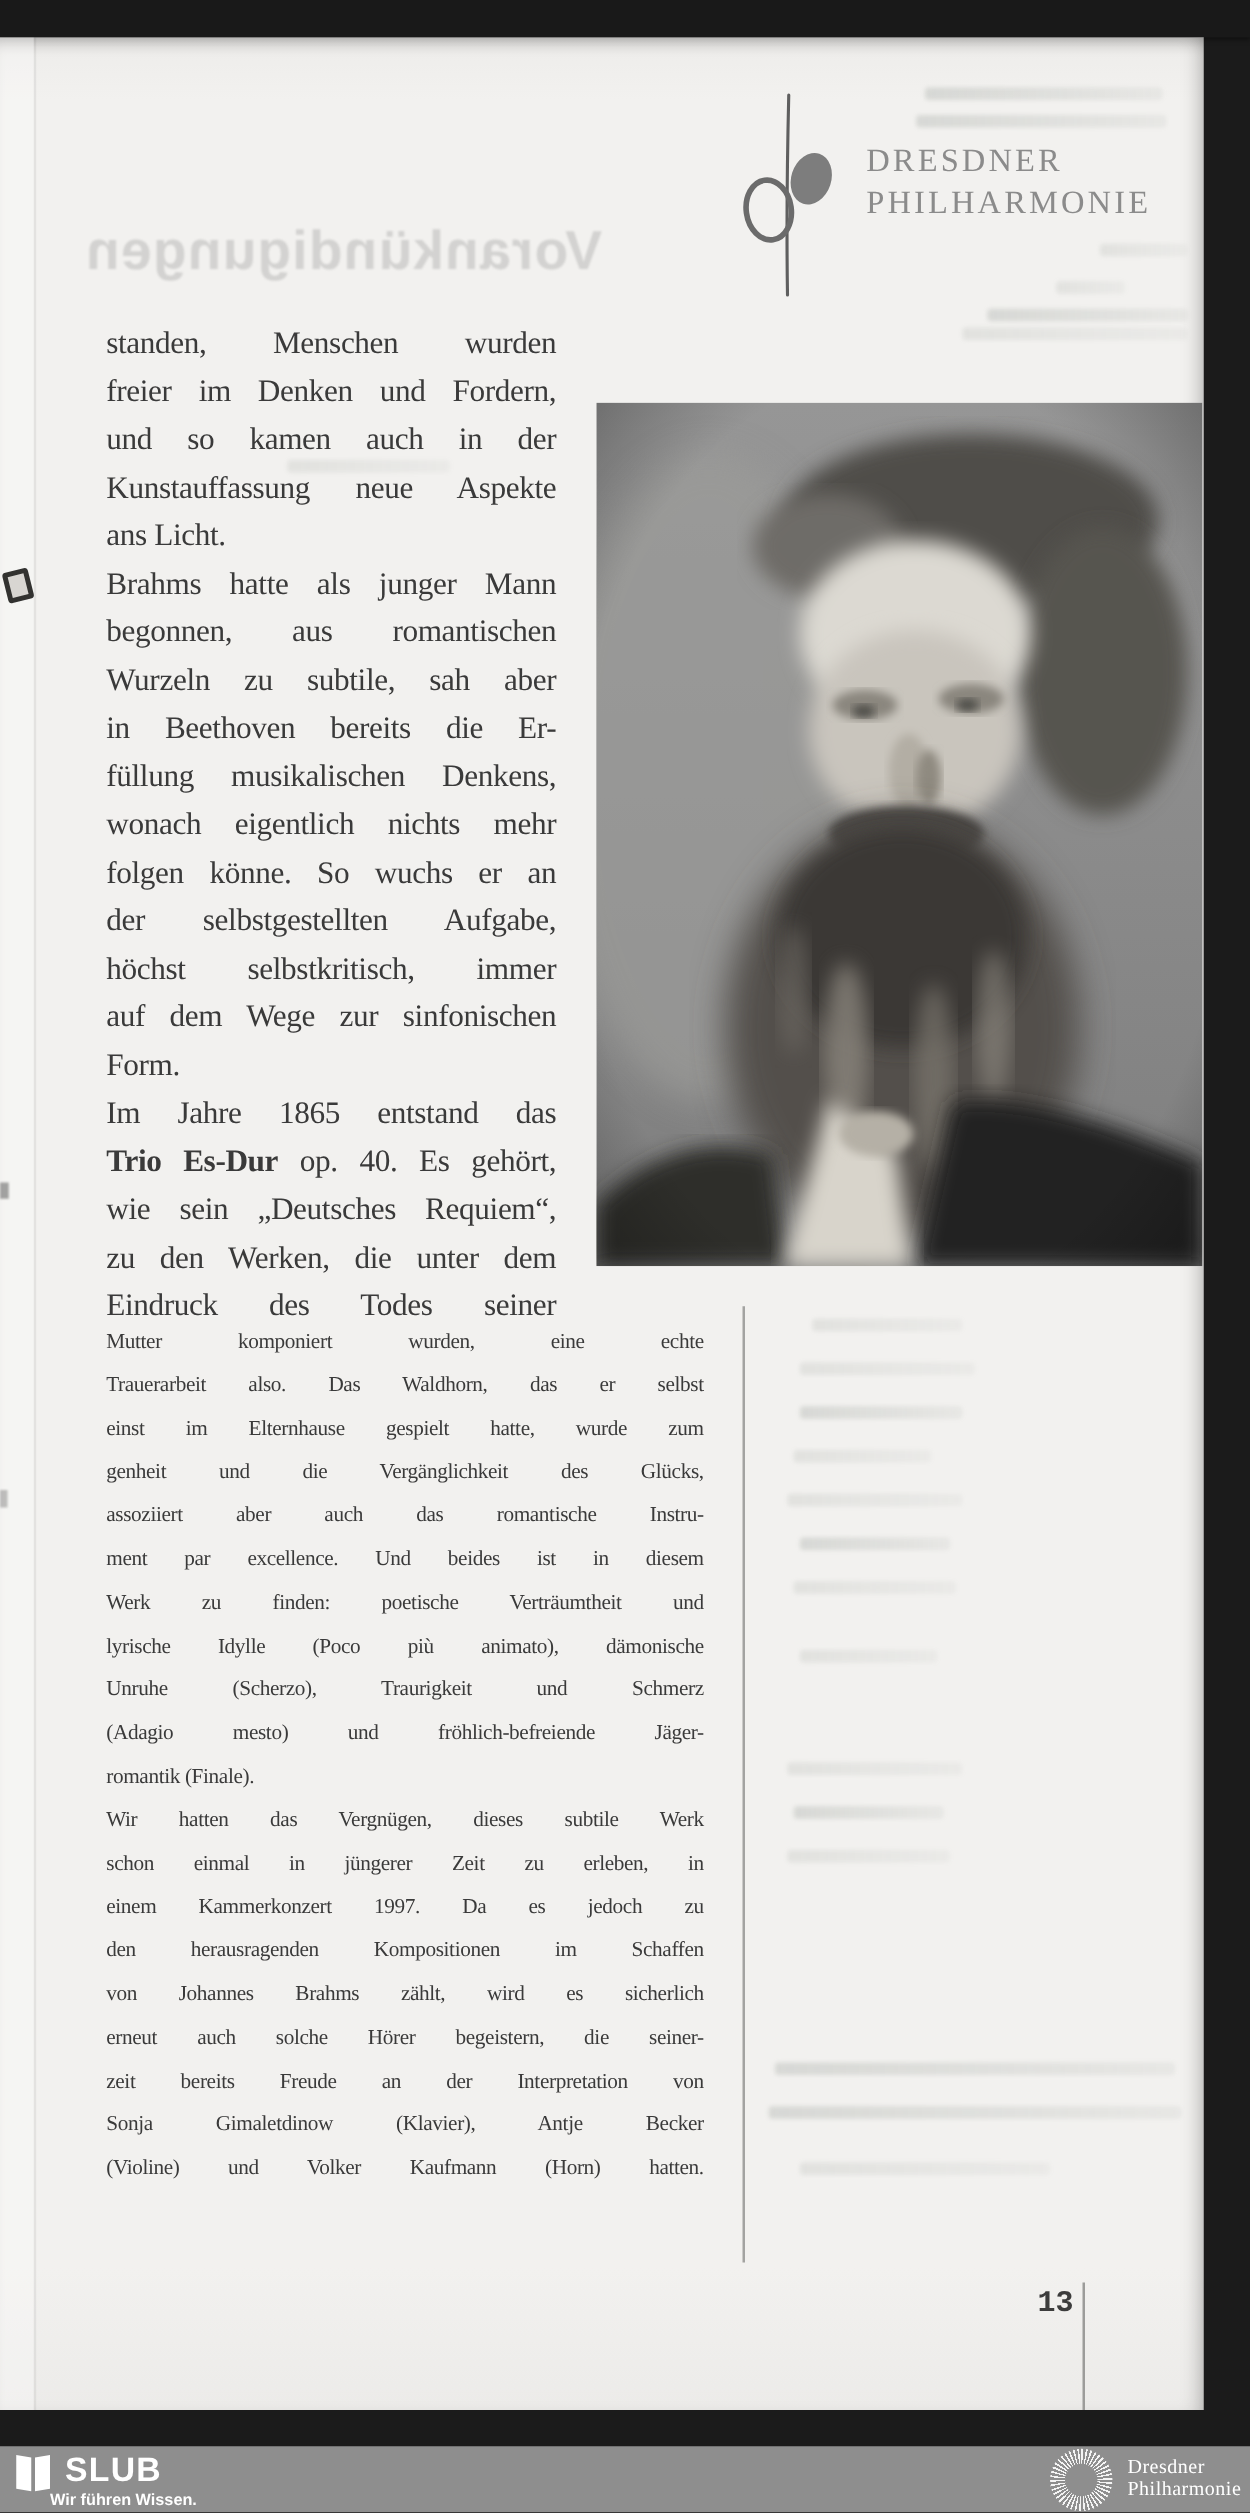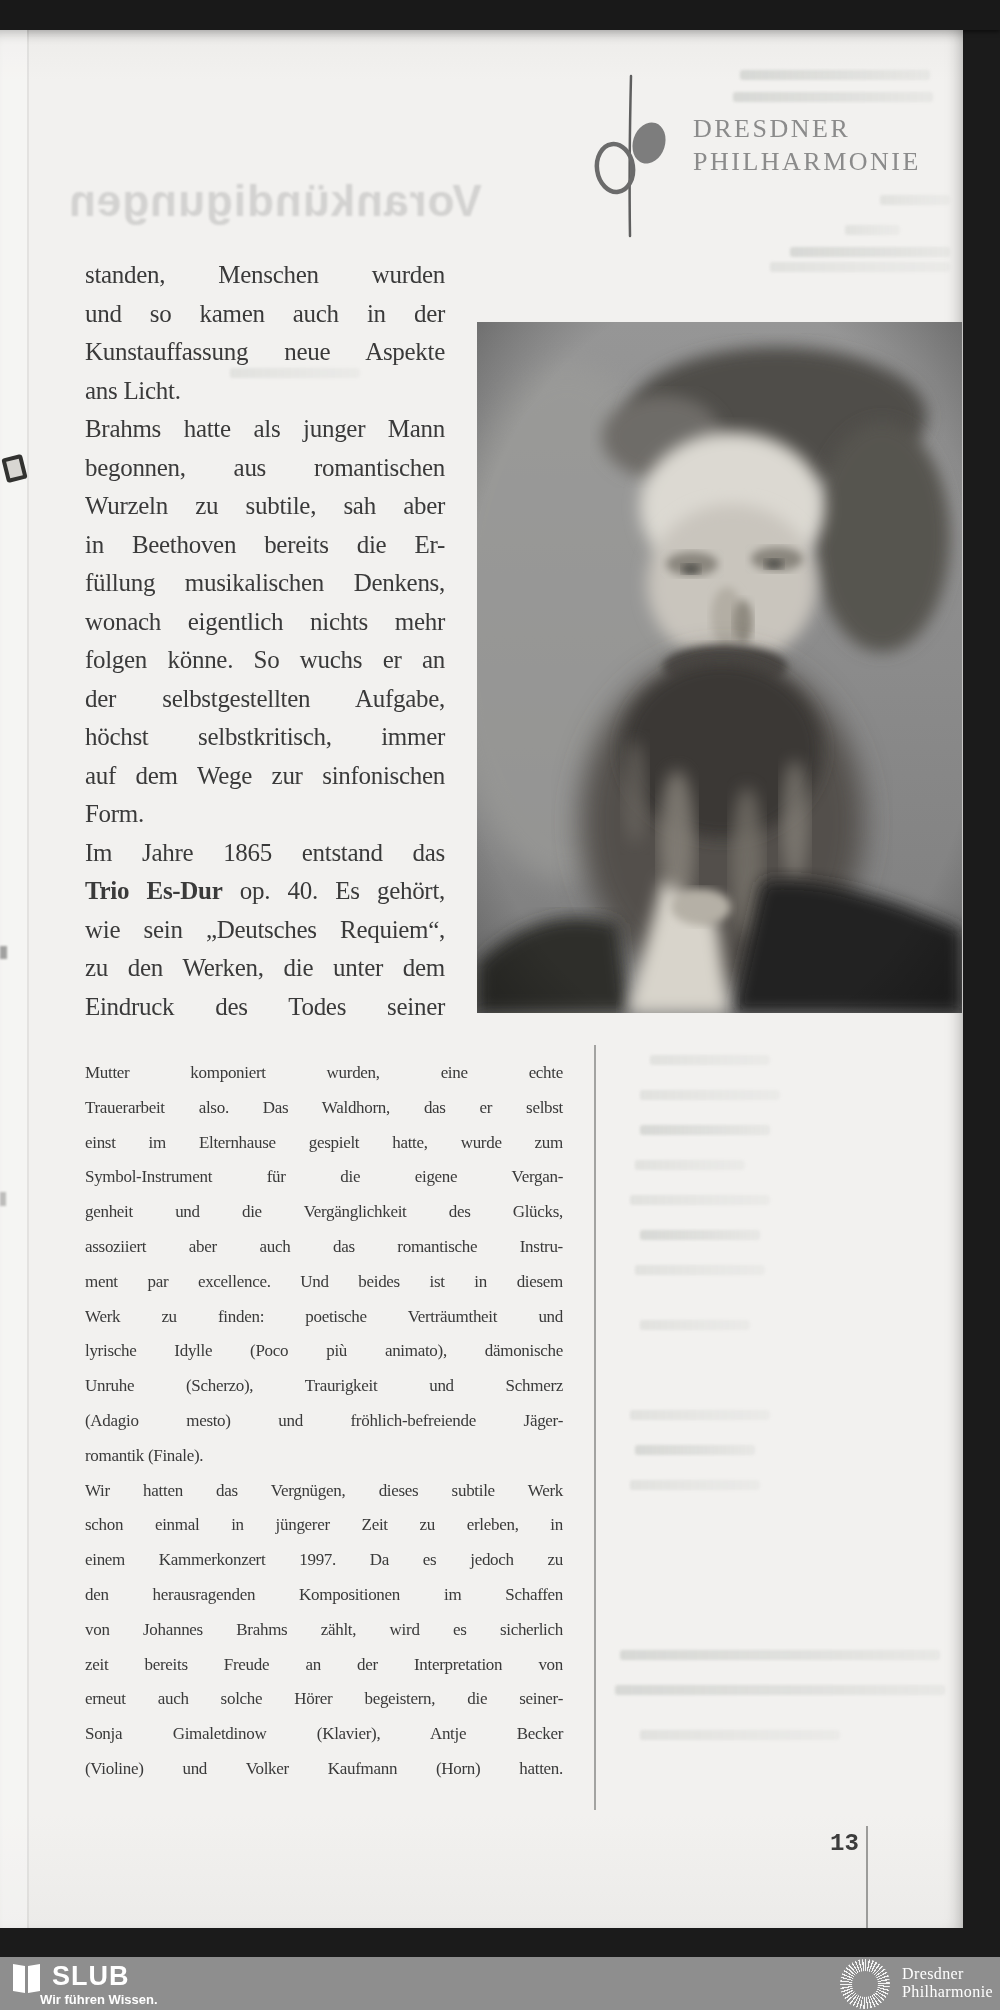--- a/index.html
+++ b/index.html
@@ -113,20 +113,21 @@
       <path d="M46,8 C45,50 44,105 45,168" stroke="#5f5f5f" stroke-width="2.5" fill="none" stroke-linecap="round"></path>
       <ellipse cx="30" cy="100" rx="18" ry="24" transform="rotate(-8 30 100)" stroke="#6b6b6b" stroke-width="4.5" fill="none"></ellipse>
       <ellipse cx="64" cy="75" rx="16" ry="21" transform="rotate(18 64 75)" fill="#7d7d7d"></ellipse>
     </svg>
   </div>
   <div class="abs lg1">DRESDNER</div>
   <div class="abs lg2">PHILHARMONIE</div>
 
   <div class="abs col narrow" id="narrowcol">
       <div class="tline"><span>standen, Menschen wurden</span></div>
+      <div class="tline"><span>freier im Denken und Fordern,</span></div>
       <div class="tline"><span>und so kamen auch in der</span></div>
       <div class="tline"><span>Kunstauffassung neue Aspekte</span></div>
       <div class="tline noj"><span>ans Licht.</span></div>
       <div class="tline"><span>Brahms hatte als junger Mann</span></div>
       <div class="tline"><span>begonnen, aus romantischen</span></div>
       <div class="tline"><span>Wurzeln zu subtile, sah aber</span></div>
       <div class="tline"><span>in Beethoven bereits die Er-</span></div>
       <div class="tline"><span>füllung musikalischen Denkens,</span></div>
       <div class="tline"><span>wonach eigentlich nichts mehr</span></div>
       <div class="tline"><span>folgen könne. So wuchs er an</span></div>
@@ -137,36 +138,35 @@
       <div class="tline"><span>Im Jahre 1865 entstand das</span></div>
       <div class="tline"><span></span><span class="b">Trio Es-Dur</span><span> op. 40. Es gehört,</span></div>
       <div class="tline"><span>wie sein „Deutsches Requiem“,</span></div>
       <div class="tline"><span>zu den Werken, die unter dem</span></div>
       <div class="tline"><span>Eindruck des Todes seiner</span></div>
     </div>
   <div class="abs col wide" id="widecol">
       <div class="tline"><span>Mutter komponiert wurden, eine echte</span></div>
       <div class="tline"><span>Trauerarbeit also. Das Waldhorn, das er selbst</span></div>
       <div class="tline"><span>einst im Elternhause gespielt hatte, wurde zum</span></div>
-      <div class="tline"><span>Symbol-Instrument für die eigene Vergan-</span></div>
       <div class="tline"><span>genheit und die Vergänglichkeit des Glücks,</span></div>
       <div class="tline"><span>assoziiert aber auch das romantische Instru-</span></div>
       <div class="tline"><span>ment par excellence. Und beides ist in diesem</span></div>
       <div class="tline"><span>Werk zu finden: poetische Verträumtheit und</span></div>
       <div class="tline"><span>lyrische Idylle (Poco più animato), dämonische</span></div>
       <div class="tline"><span>Unruhe (Scherzo), Traurigkeit und Schmerz</span></div>
       <div class="tline"><span>(Adagio mesto) und fröhlich-befreiende Jäger-</span></div>
       <div class="tline noj"><span>romantik (Finale).</span></div>
       <div class="tline"><span>Wir hatten das Vergnügen, dieses subtile Werk</span></div>
       <div class="tline"><span>schon einmal in jüngerer Zeit zu erleben, in</span></div>
       <div class="tline"><span>einem Kammerkonzert 1997. Da es jedoch zu</span></div>
       <div class="tline"><span>den herausragenden Kompositionen im Schaffen</span></div>
       <div class="tline"><span>von Johannes Brahms zählt, wird es sicherlich</span></div>
+      <div class="tline"><span>erneut auch solche Hörer begeistern, die seiner-</span></div>
       <div class="tline"><span>zeit bereits Freude an der Interpretation von</span></div>
-      <div class="tline"><span>erneut auch solche Hörer begeistern, die seiner-</span></div>
       <div class="tline"><span>Sonja Gimaletdinow (Klavier), Antje Becker</span></div>
       <div class="tline"><span>(Violine) und Volker Kaufmann (Horn) hatten.</span></div>
     </div>
 
   <div class="abs photo">
     <svg width="485" height="691" viewBox="0 0 485 691">
       <defs>
         <linearGradient id="pbg" x1="0" y1="0" x2="0" y2="1">
           <stop offset="0" stop-color="#969696"></stop>
             <stop offset=".5" stop-color="#8b8b8b"></stop>

